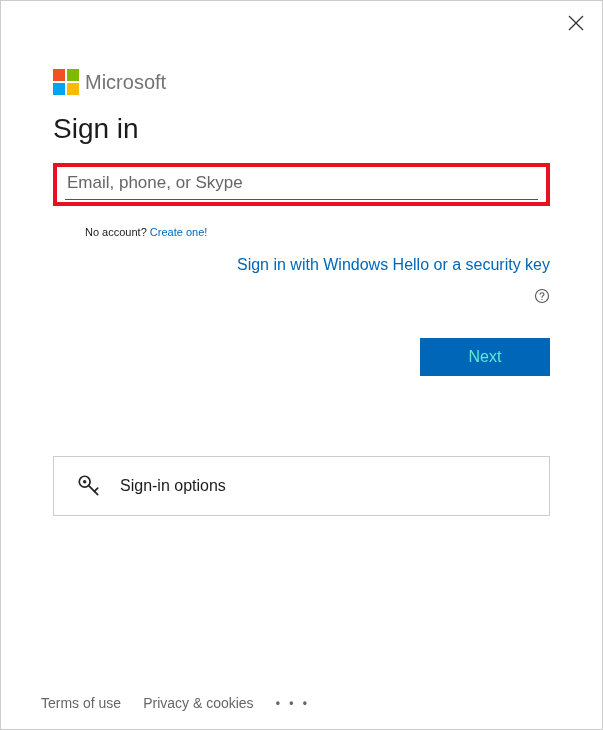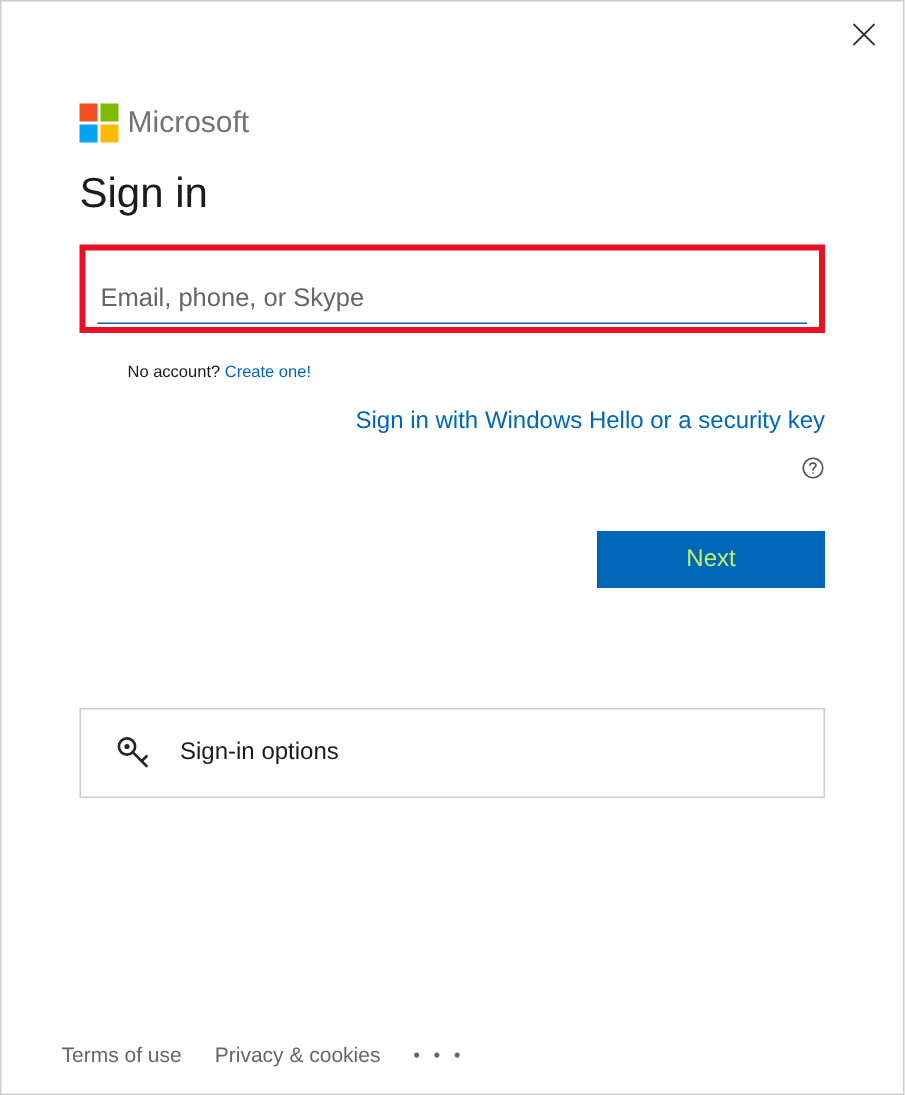--- a/index.html
+++ b/index.html
@@ -56,21 +56,21 @@
       font-weight: 500;
     }
     .title {
       font-size: 28px;
       font-weight: 400;
       color: #1b1b1b;
       margin-bottom: 18px;
     }
     .highlight-box {
       border: 4px solid #e81123;
-      padding: 16px 8px 2px 8px;
+      padding: 0 8px 2px 8px;
       margin-bottom: 20px;
     }
     .signin-input {
       width: 100%;
       border: none;
       border-bottom: 1px solid #0067b8;
       font-size: 17px;
       color: #666;
       padding: 6px 2px 6px 2px;
       outline: none;
@@ -106,25 +106,25 @@
       width: 100%;
       height: 100%;
     }
     .button-row {
       display: flex;
       justify-content: flex-end;
       margin-bottom: 80px;
     }
     .next-btn {
       background: #0067b8;
-      color: #bef264;
+      color: #5eead4;
       border: none;
       font-size: 16px;
       padding: 10px 0;
-      width: 152px;
+      width: 130px;
       cursor: pointer;
       font-family: inherit;
     }
     .options-box {
       border: 1px solid #ccc;
       padding: 16px 22px;
       display: flex;
       align-items: center;
       gap: 18px;
       cursor: pointer;

